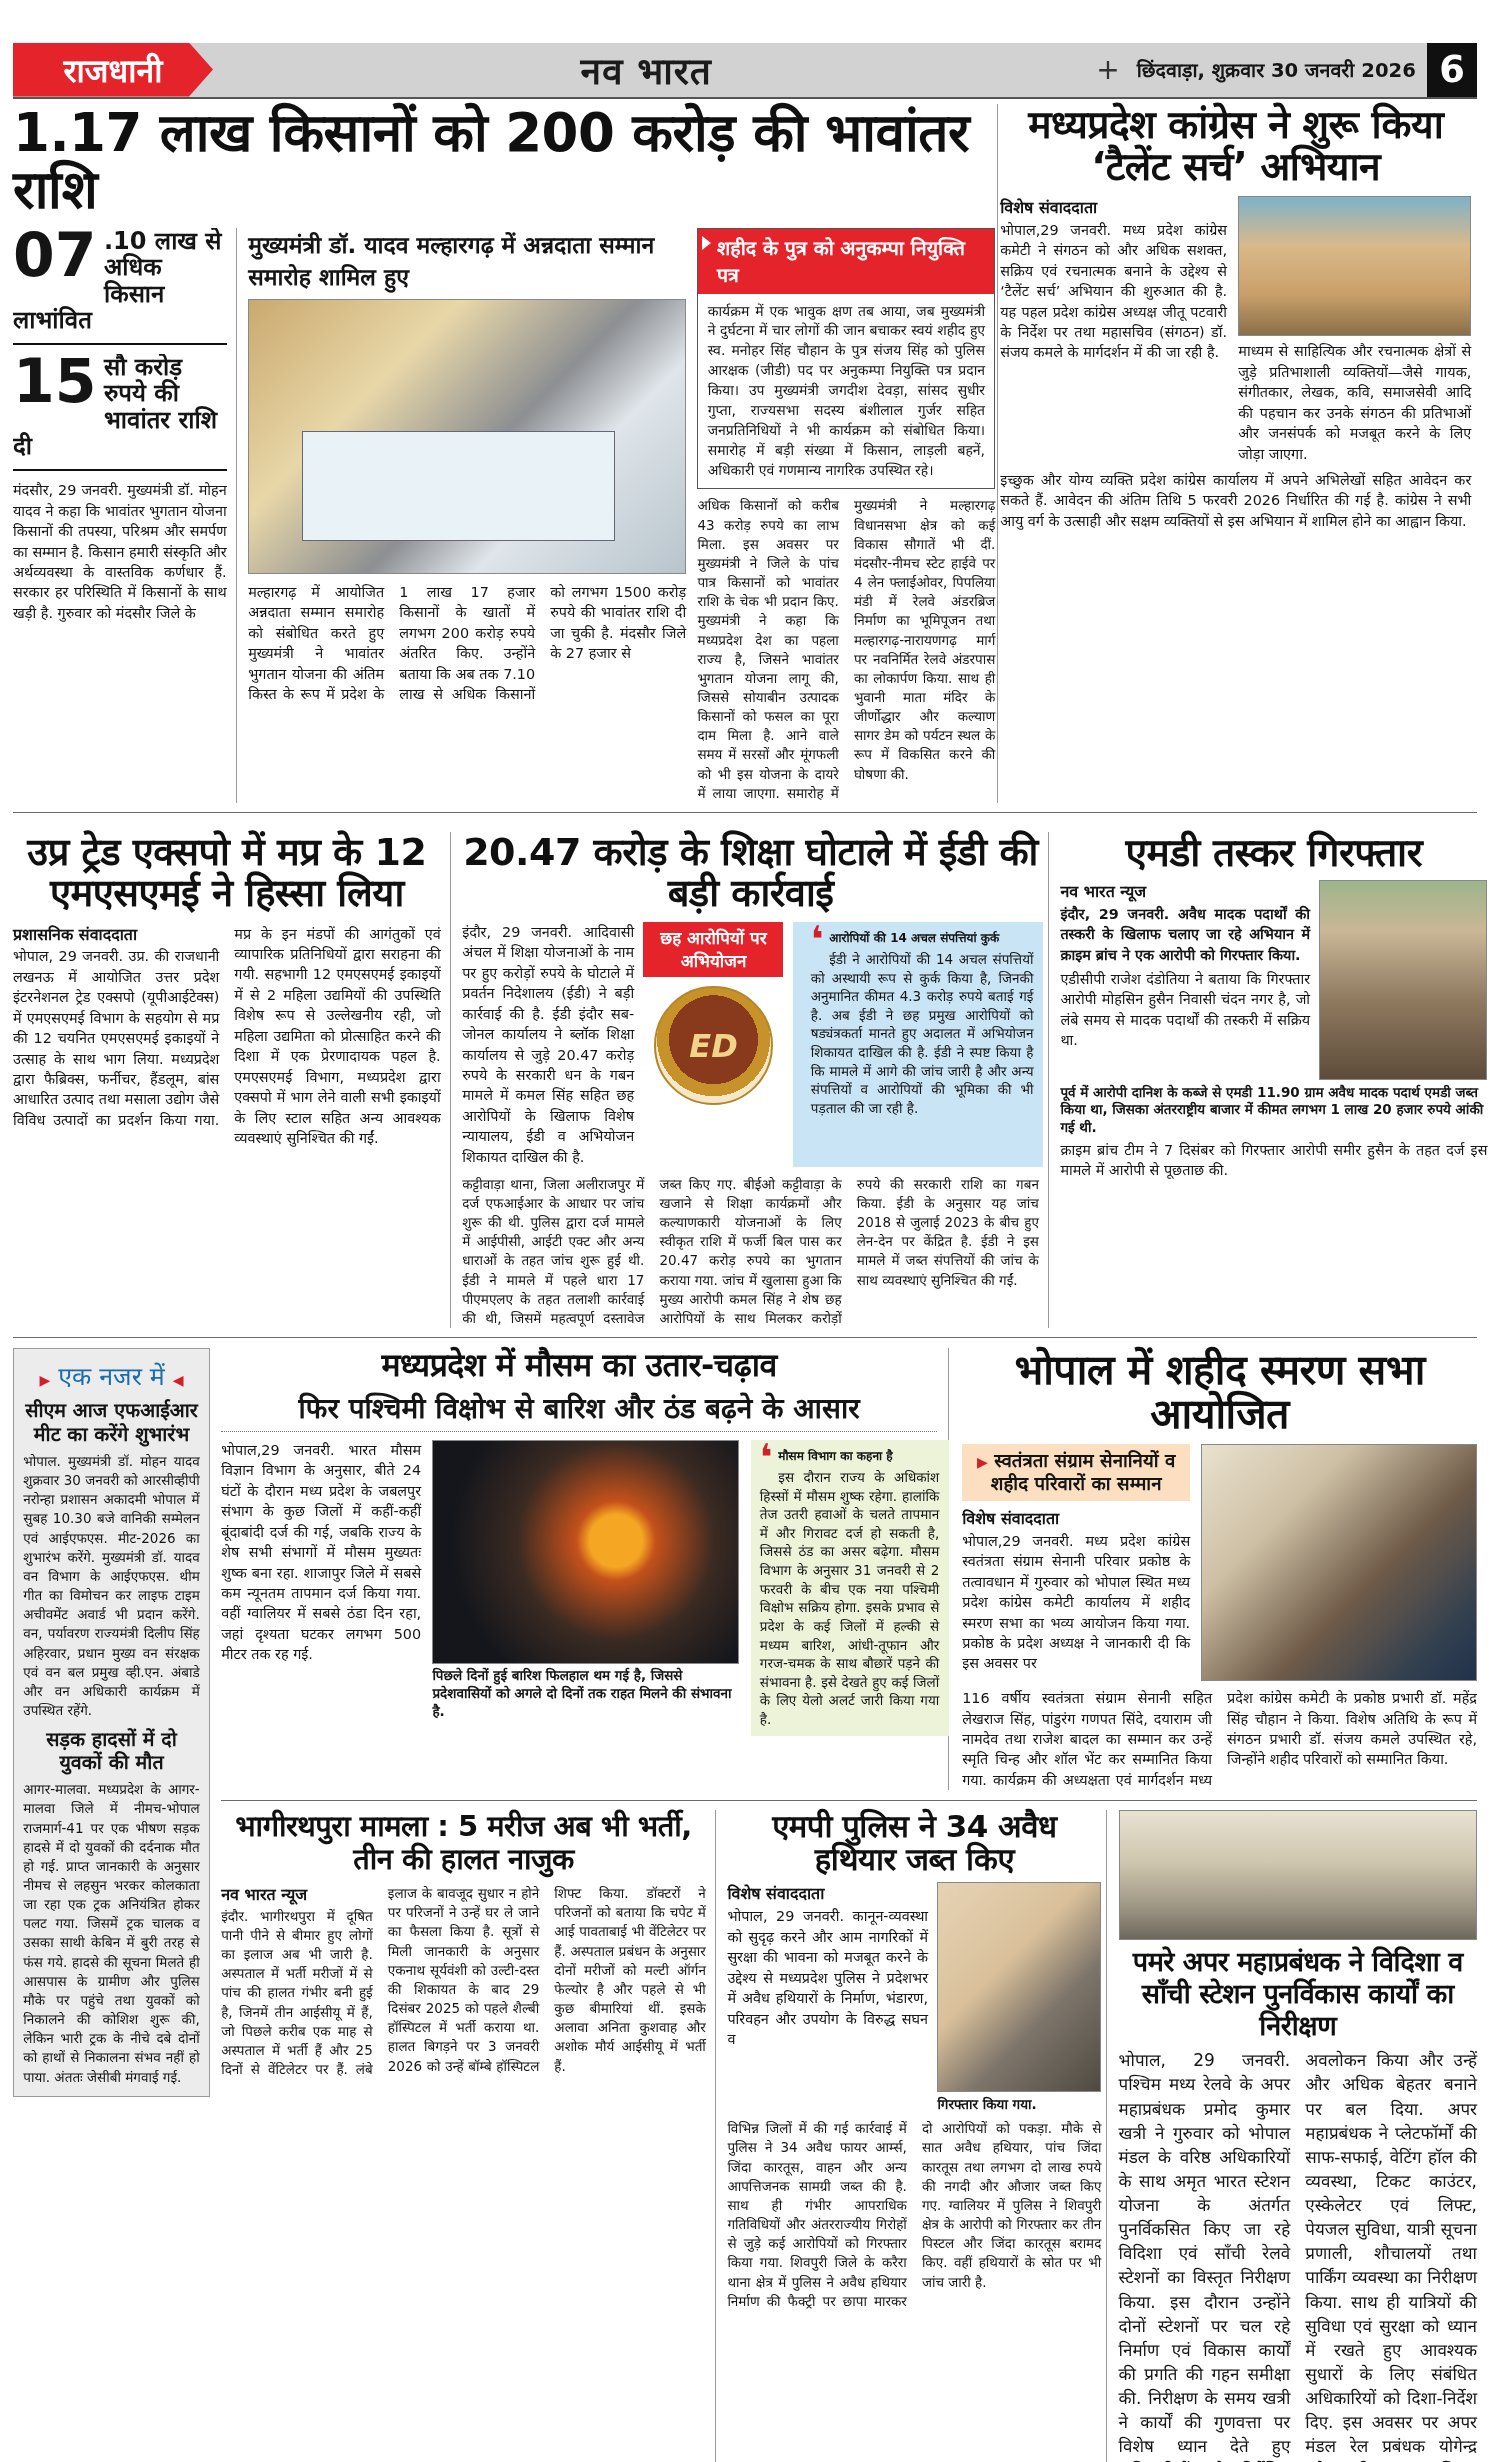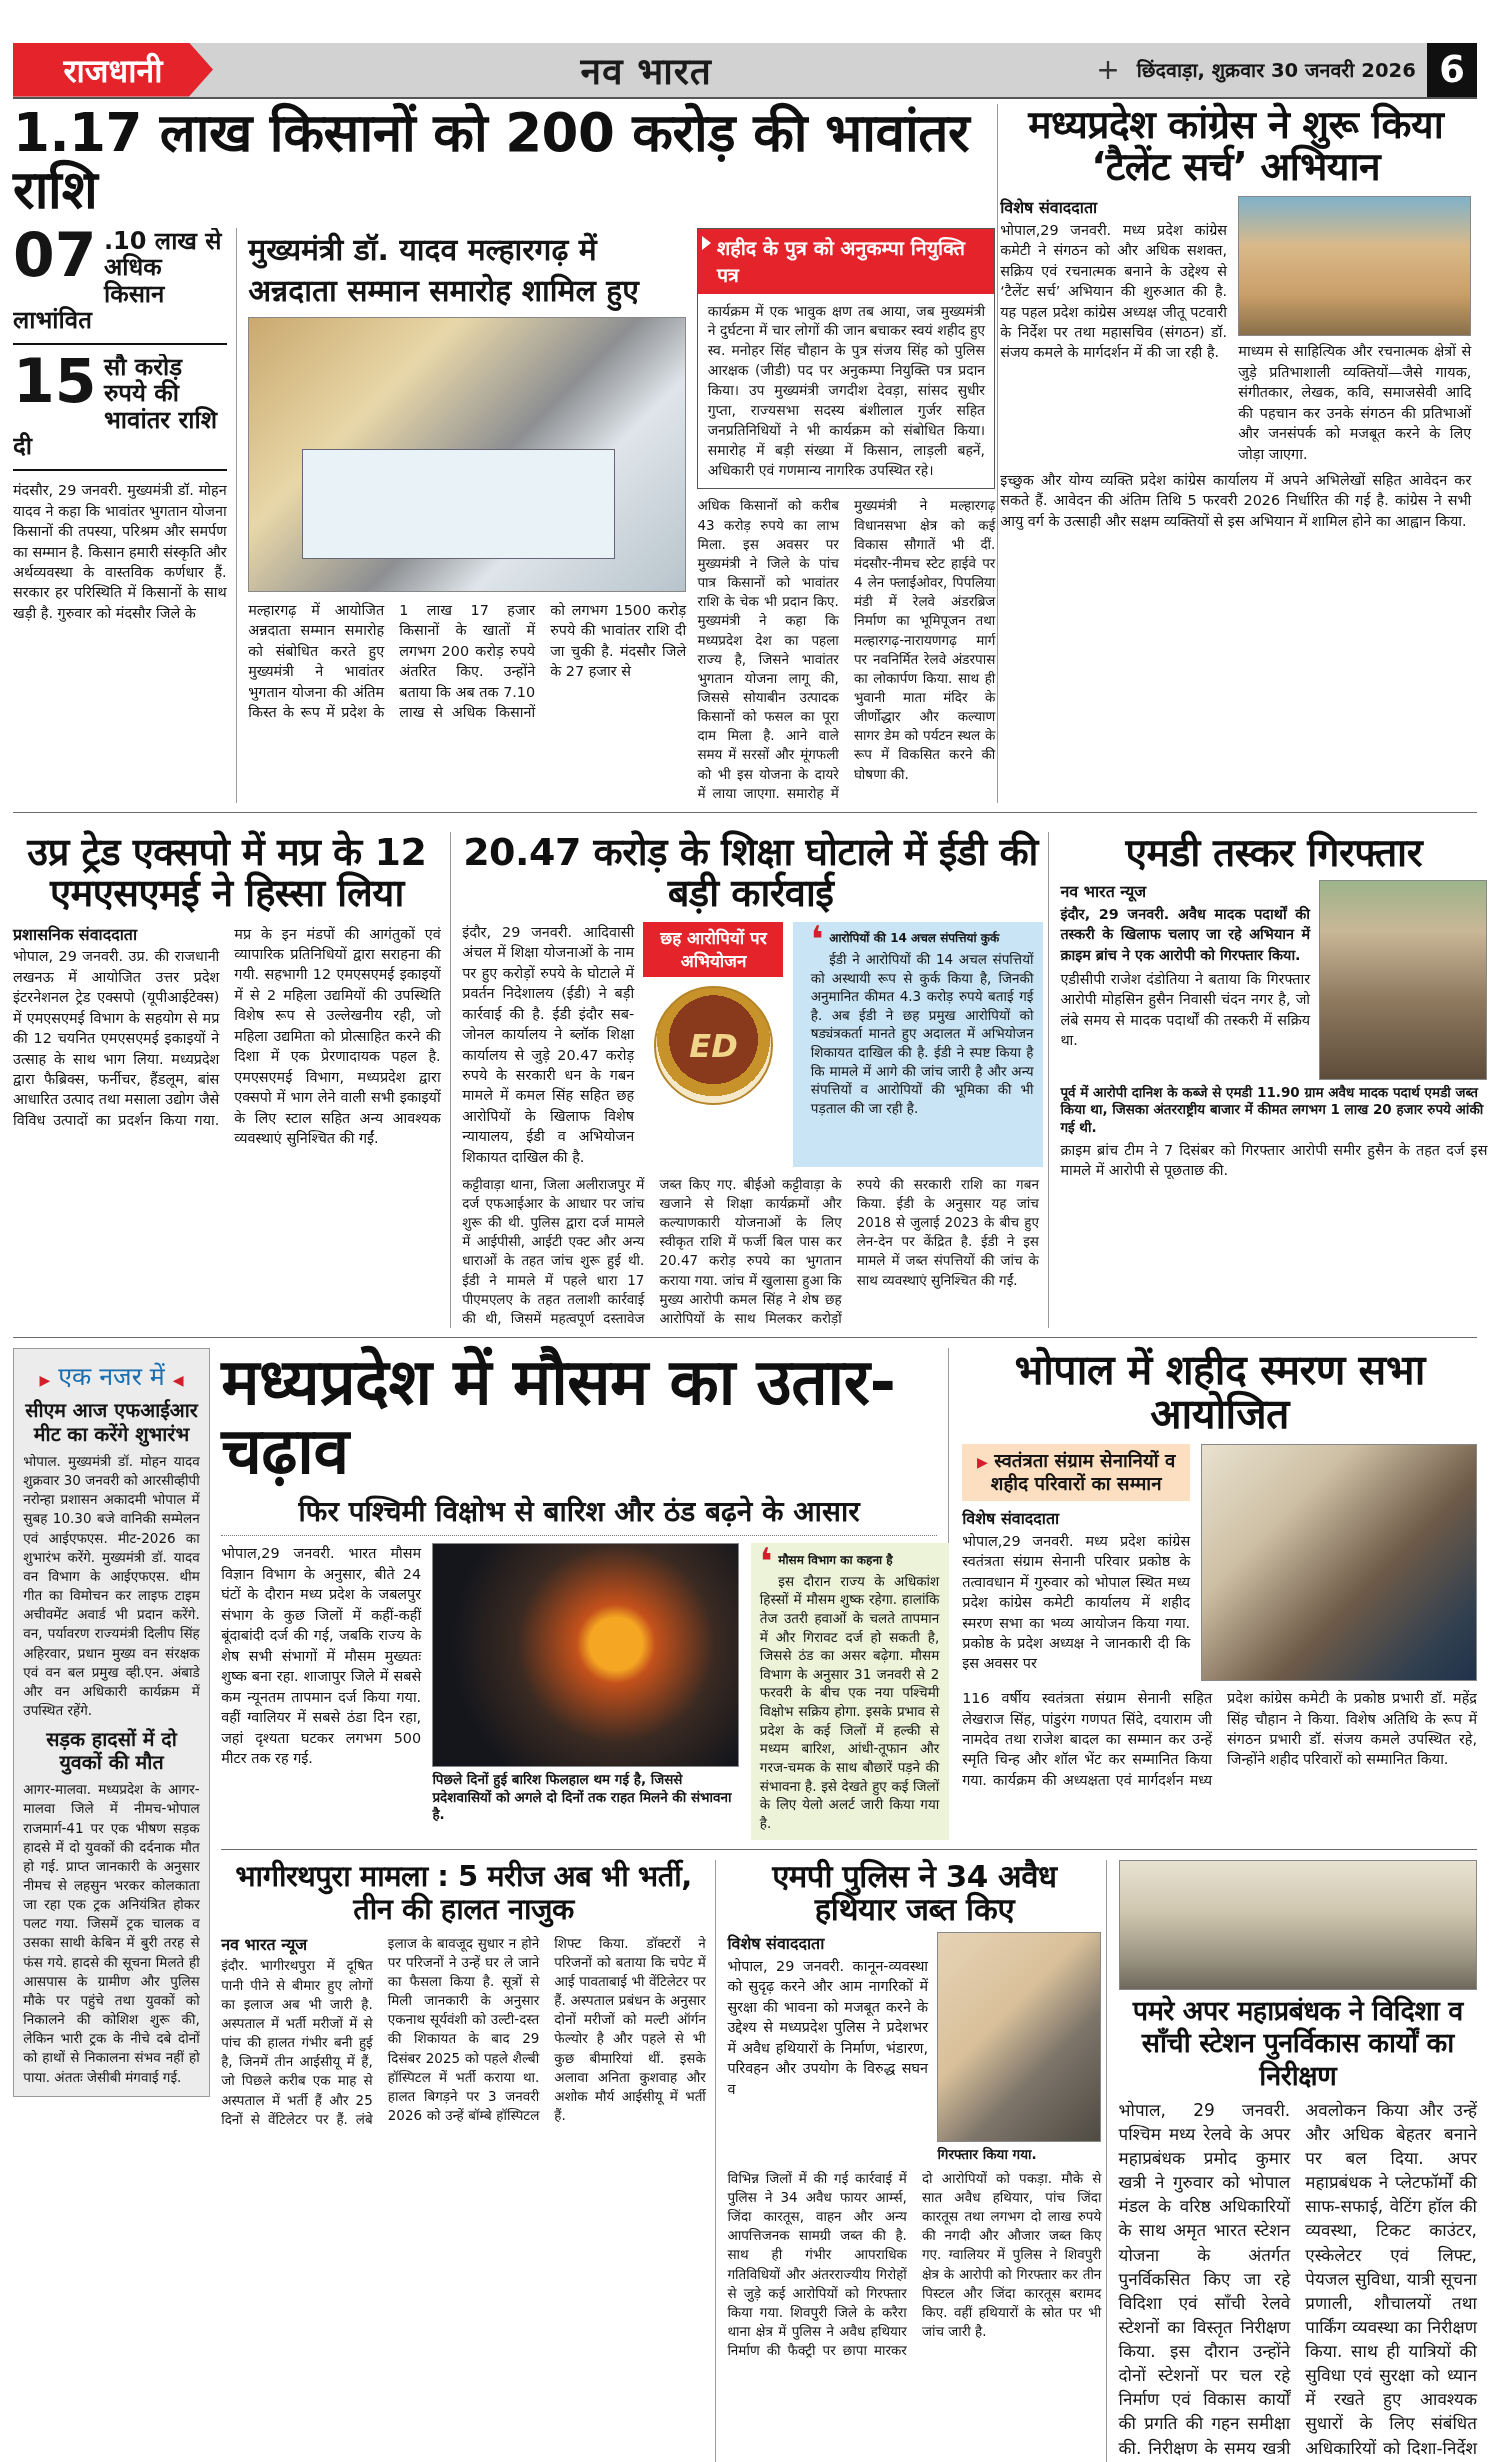--- a/index.html
+++ b/index.html
@@ -28,21 +28,21 @@
   .hrule { border-top:1.9px solid #6b6b6b; margin:9.3px 0; }
   section { position:relative; }
 
   
   .band1 { display:grid; grid-template-columns: 976px 9.3px 473px; padding-top:5.6px; }
   .lead-headline { font-size:53px; }
   .lead-grid { display:grid; grid-template-columns: 224px 438px 298px; gap:0 11.2px; margin-top:9.3px; }
   .stat-num { font-size:60px; font-weight:800; float:left; line-height:0.9; margin-right:7.5px; }
   .stat-text { font-size:24px; font-weight:800; line-height:1.1; }
   .stat-block { border-bottom:2.8px solid #111; padding-bottom:9.3px; margin-bottom:9.3px; overflow:hidden; }
-  .subhead1 { font-size:30px; font-weight:800; margin-bottom:7.5px; }
+  .subhead1 { font-size:23px; font-weight:800; margin-bottom:7.5px; }
   .photo-cheque { height:275px; background:linear-gradient(135deg,#caa96f 0%,#e8d7a8 30%,#8d8f92 55%,#dfe5ea 70%,#b8c4cc 100%); }
   .cheque-strip { position:absolute; left:12%; top:48%; width:72%; height:40%; background:#e9f2f6; border:0.9px solid #667; }
   .martyr-box { border:0.9px solid #555; background:#fff; }
   .martyr-title { background:#e4232b; color:#fff; font-size:19.6px; font-weight:800; padding:5.6px 9.3px 5.6px 18.6px; position:relative; }
   .martyr-title:before { content:""; position:absolute; left:3.7px; top:7.5px; border-left:9.3px solid #fff; border-top:7.5px solid transparent; border-bottom:7.5px solid transparent; }
   .martyr-body { padding:7.5px 9.3px; font-size:14px; line-height:1.42; text-align:justify; }
 
   
   .talent-headline { font-size:39px; text-align:center; margin-bottom:7.5px; }
   .talent-row { display:grid; grid-template-columns:1fr 233px; gap:11.2px; }
@@ -61,21 +61,21 @@
   .box-body { font-size:13.5px; line-height:1.38; text-align:justify; }
   .md-row { display:grid; grid-template-columns:1fr 168px; gap:9.3px; margin-top:5.6px; }
   .photo-mugshot { height:200px; background:linear-gradient(180deg,#9db48a 0%,#c9b797 25%,#8f7a60 60%,#5e4c3a 100%); }
 
   
   .bands34 { display:grid; grid-template-columns: 197px 1fr; gap:0 11.2px; margin-top:7.5px; }
   .glance-box { background:#ececec; border:0.9px solid #9a9a9a; padding:9.3px 9.3px; }
   .glance-title { color:#1a6dae; font-size:25px; font-weight:400; text-align:center; position:relative; margin-bottom:5.6px; }
   .tri { color:#d31f2b; font-size:14px; }
   .glance-h { font-size:19.6px; font-weight:800; text-align:center; line-height:1.2; margin:7.5px 0 5.6px; }
-  .weather-headline { font-size:64px; }
+  .weather-headline { font-size:32px; text-align:center; }
   .weather-sub { font-size:28px; font-weight:800; text-align:center; border-bottom:0.9px dotted #777; padding-bottom:5.6px; margin:5.6px 0 7.5px; }
   .weather-row { display:grid; grid-template-columns: 200px 307px 198px; gap:11.2px; }
   .photo-bonfire { height:224px; background:radial-gradient(circle at 60% 45%, #f5a623 0 12%, #c4511b 18%, #3a2a22 45%, #14161c 75%); }
   .green-box { background:#edf3d8; padding:7.5px 9.3px; }
   .photo-shahid { height:237px; background:linear-gradient(135deg,#e9e2cf 0%,#cdbfa4 30%,#6f5b48 60%,#32404f 85%,#20314b 100%); }
   .orange-chip { background:#fbdfc0; font-size:18.6px; font-weight:800; text-align:center; padding:5.6px 7.5px; line-height:1.25; margin-bottom:5.6px; }
   .smaran-headline { font-size:41px; text-align:center; margin-bottom:7.5px; }
   .smaran-row { display:grid; grid-template-columns: 228px 1fr; gap:11.2px; }
 
   .band4 { display:grid; grid-template-columns: 495px 380px 1fr; gap:0 11.2px; margin-top:9.3px; }

